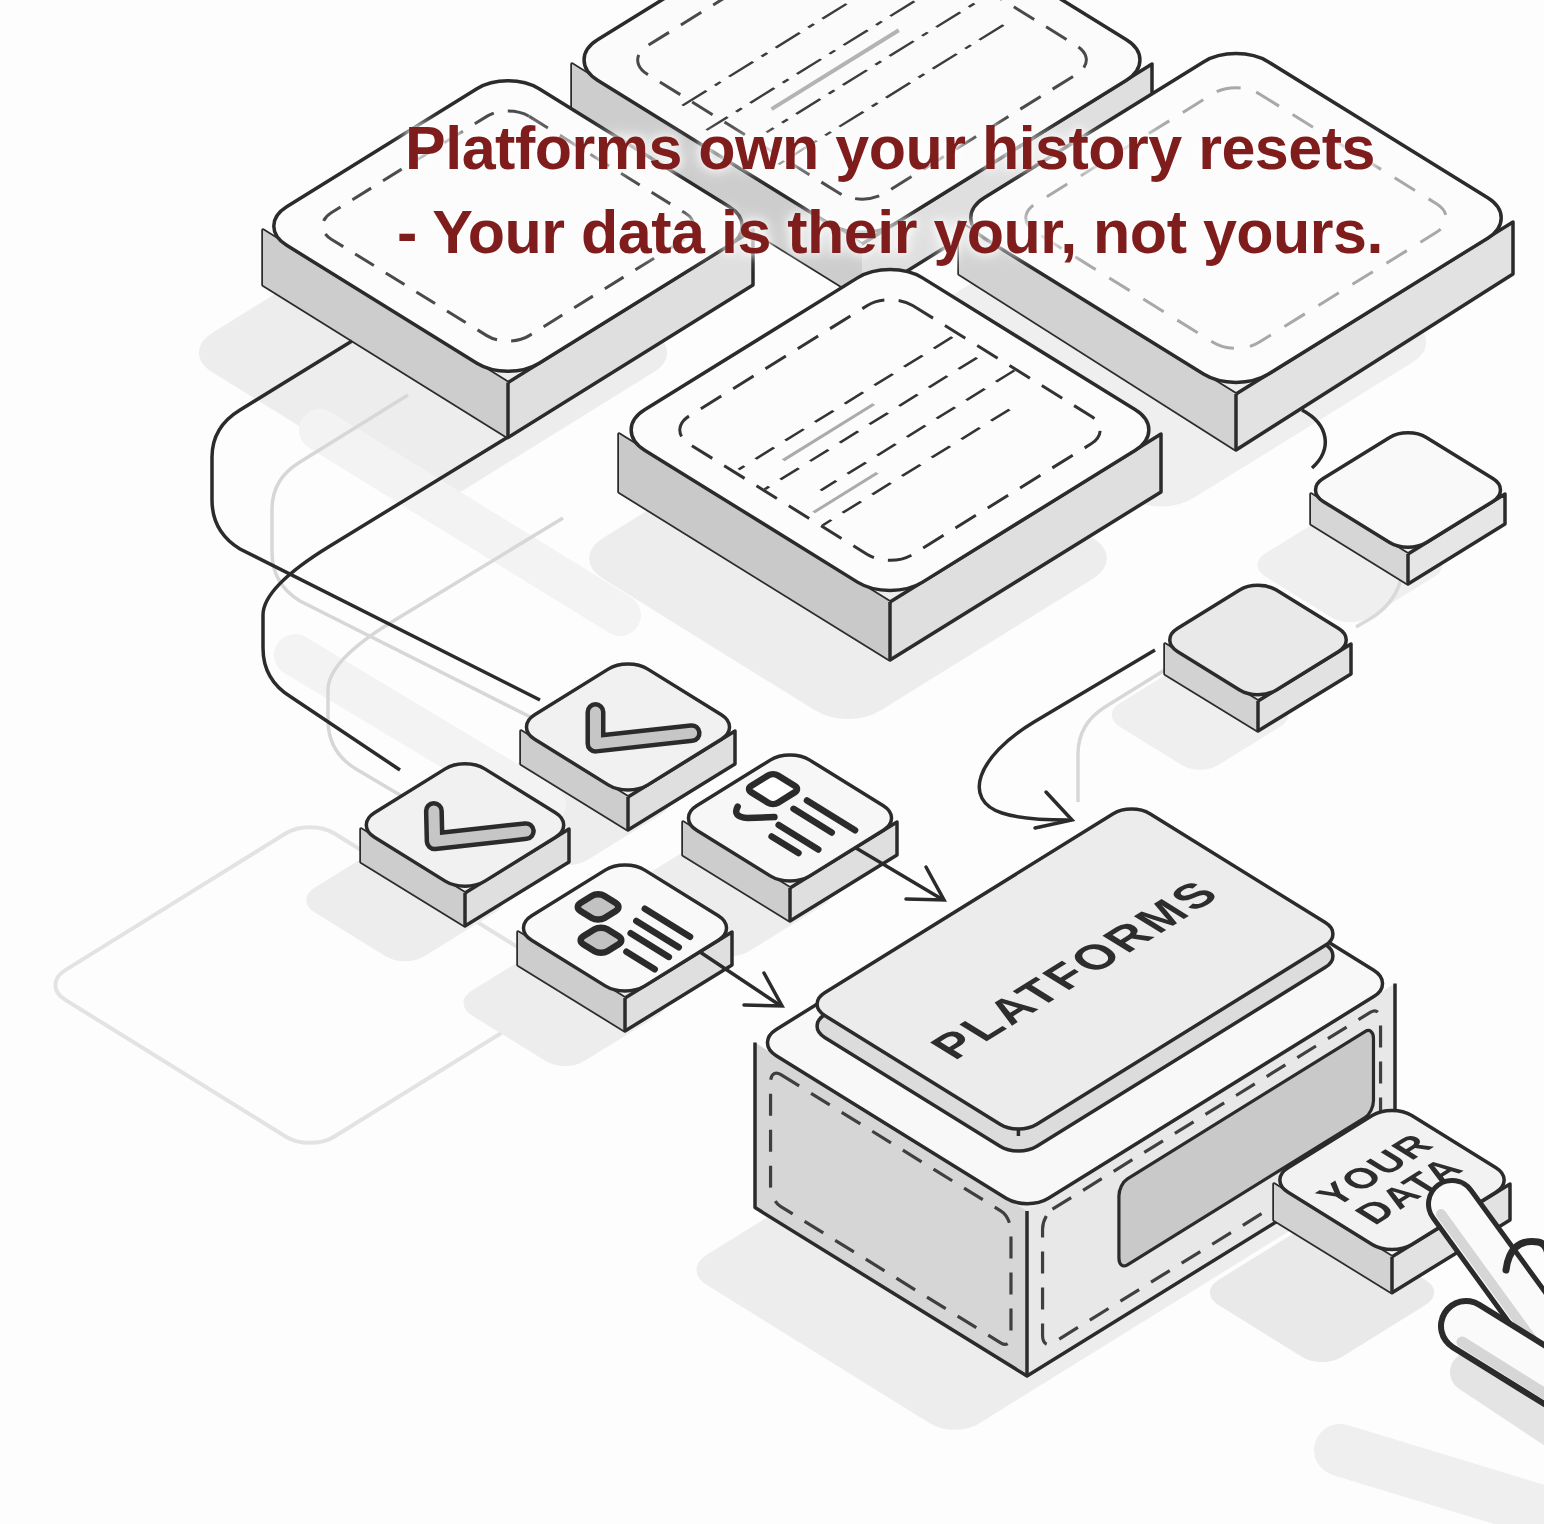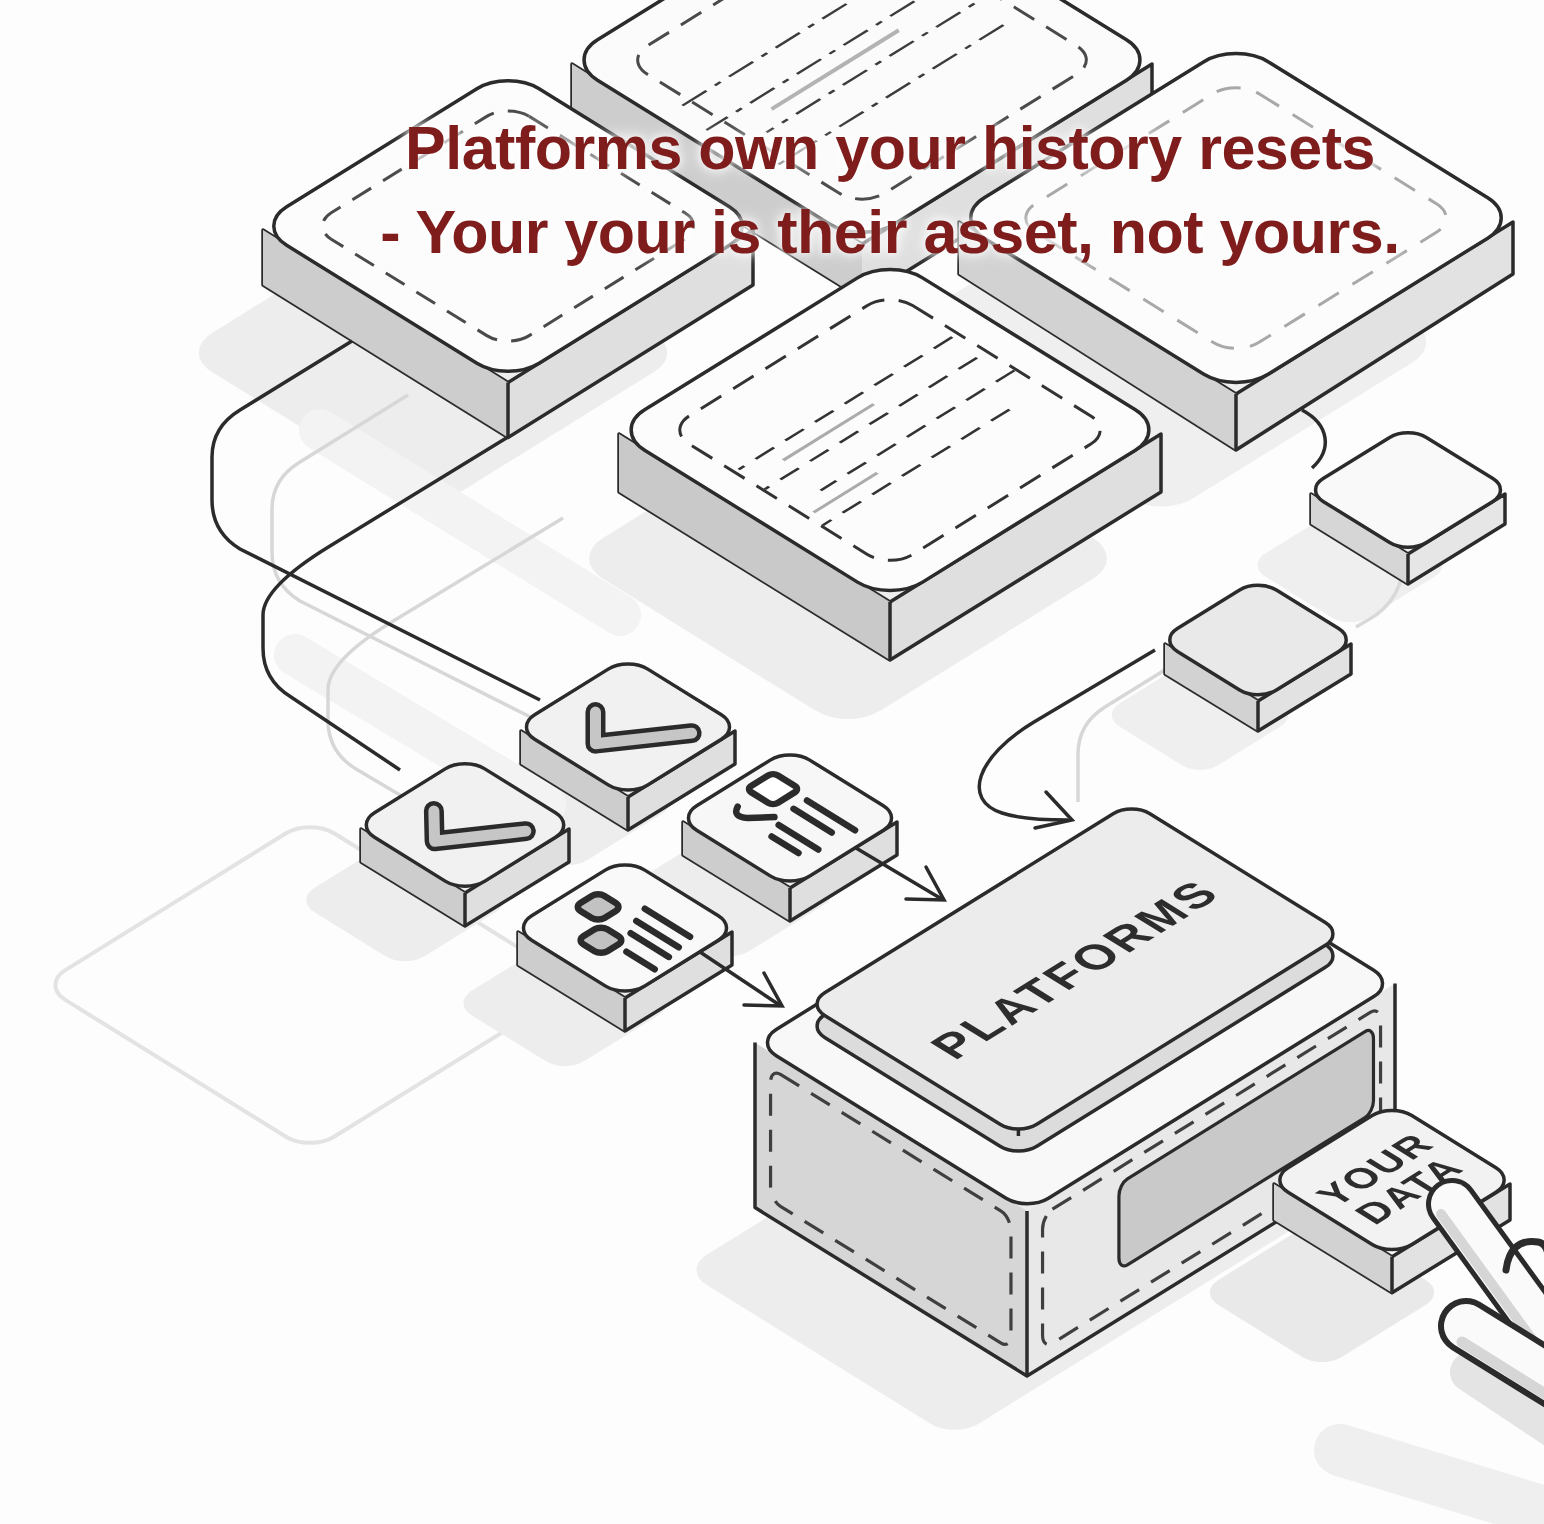--- a/index.html
+++ b/index.html
@@ -280,16 +280,16 @@
 
     <path d="M 1466,1326 L 1566,1388" stroke="#2b2b2b" stroke-width="56" stroke-linecap="round" fill="none"></path>
     <path d="M 1466,1326 L 1566,1388" stroke="#fafafa" stroke-width="44" stroke-linecap="round" fill="none"></path>
     <path d="M 1462,1342 L 1558,1402" stroke="#d6d6d6" stroke-width="11" stroke-linecap="round" fill="none"></path>
   </g>
 
 </svg>
 
   <div class="headline">
     <div>Platforms own your history resets</div>
-    <div>- Your your is their asset, not yours.</div>
+    <div>- Your data is their your, not yours.</div>
   </div>
 
 </div>
 
 </body></html>

